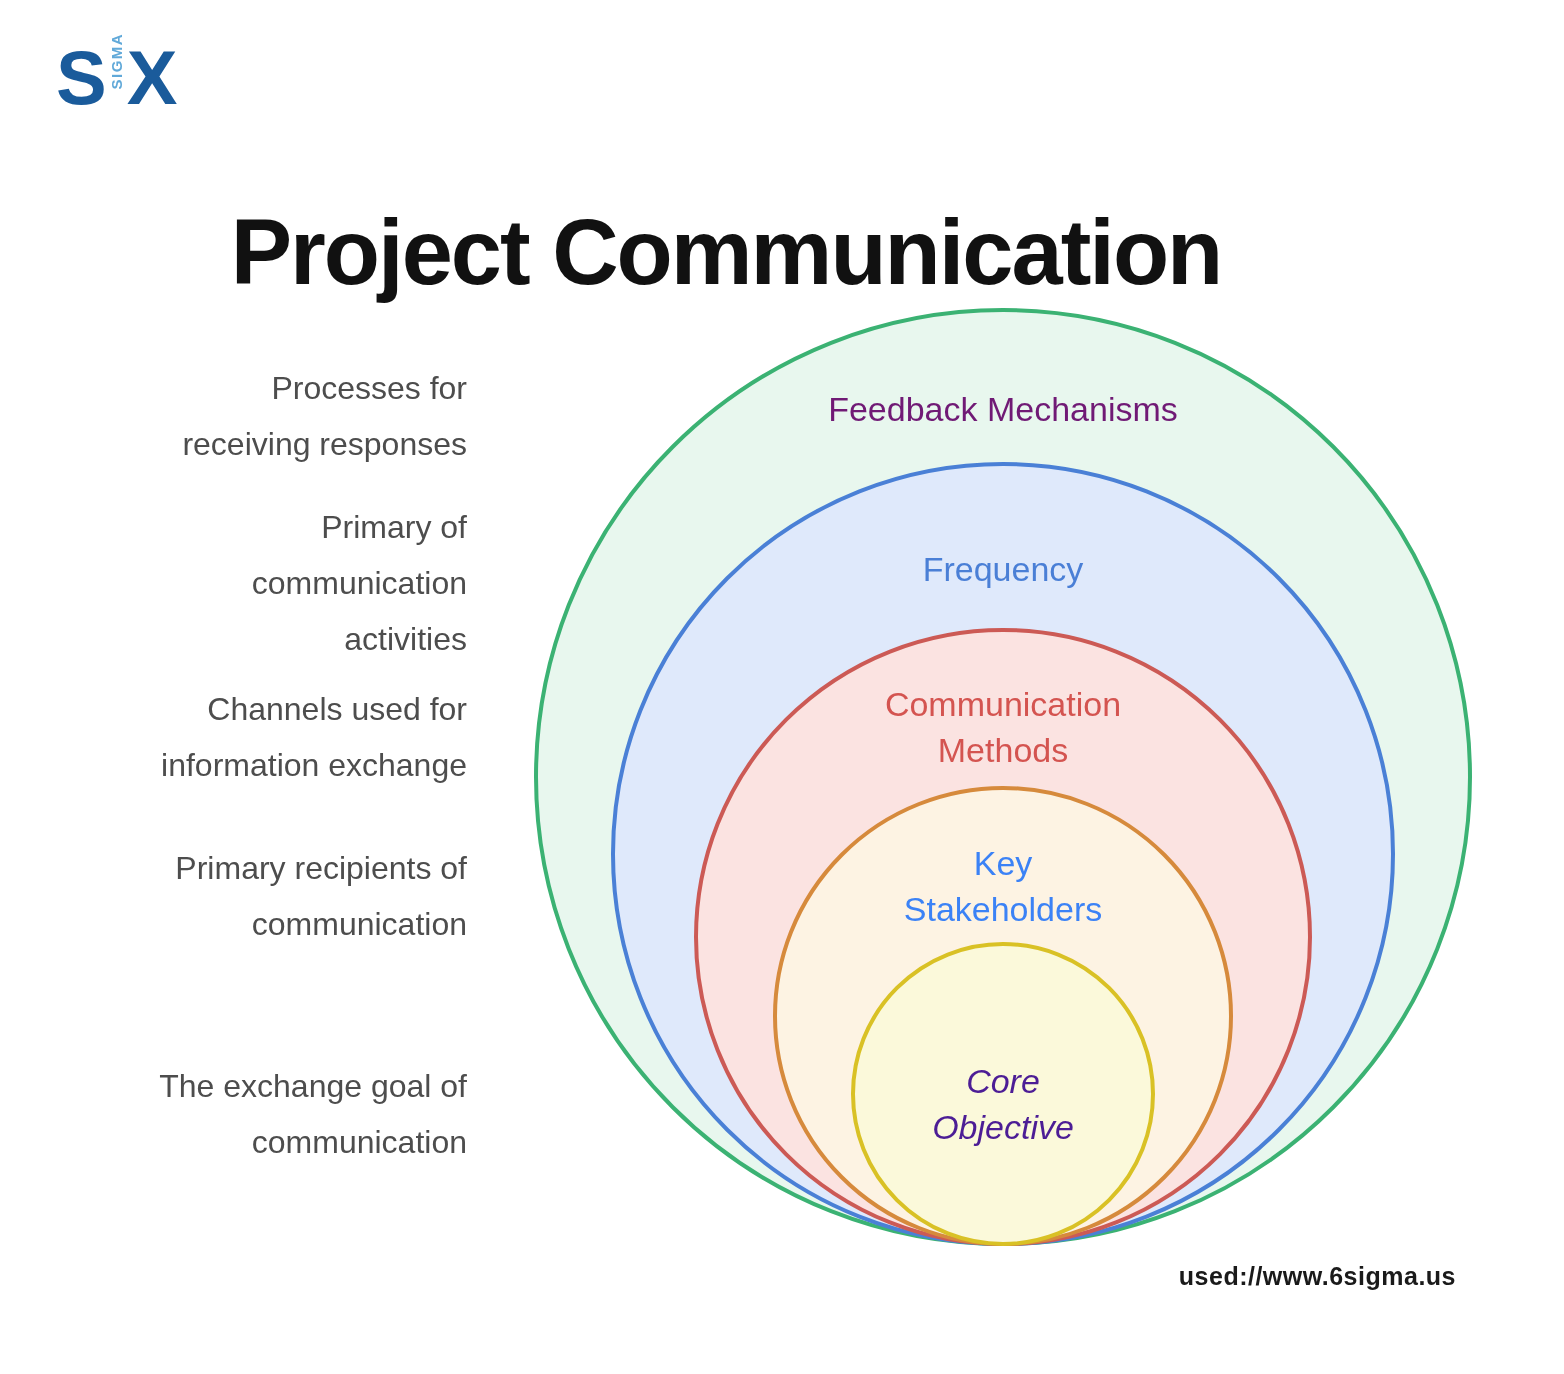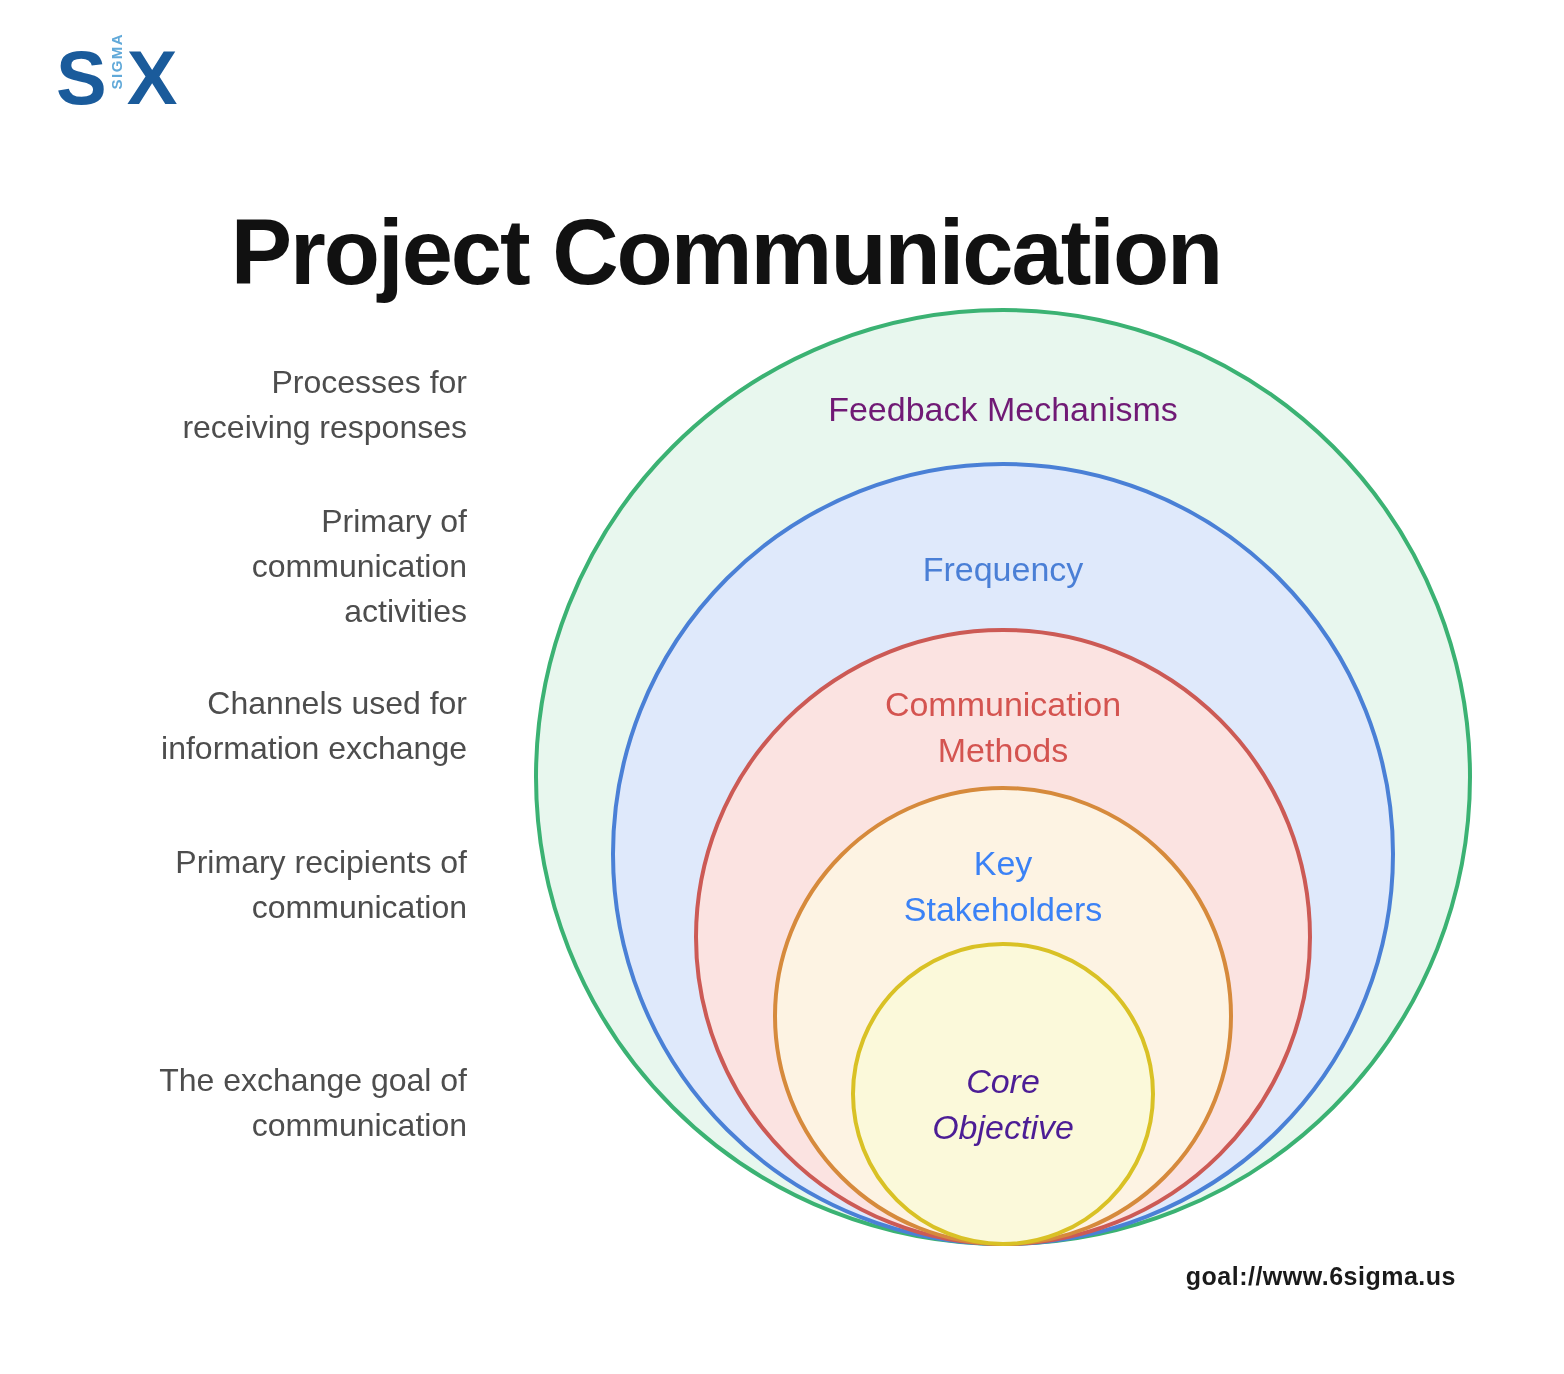--- a/index.html
+++ b/index.html
@@ -18,21 +18,21 @@
   }
   
   .title{
     position:absolute;left:0;top:138px;width:1452px;
     text-align:center;font-size:92px;font-weight:800;letter-spacing:-2px;
     color:#111111;
   }
   
   .desc{
     position:absolute;left:95px;width:372px;text-align:right;
-    font-size:32px;line-height:45px;color:#4d4d4d;white-space:pre-line;
+    font-size:32px;line-height:56px;color:#4d4d4d;white-space:pre-line;
   }
   .desc-0{top:360px;}
   .desc-1{top:499px;}
   .desc-2{top:681px;}
   .desc-3{top:840px;text-align:right;}
   .desc-4{top:1058px;}
   
   .diagram-svg{position:absolute;left:0;top:0;}
   .ring-label{
     position:absolute;left:1003px;transform:translateX(-50%);
@@ -82,13 +82,13 @@
 <div class="desc desc-1">Primary of
 communication
 activities</div>
 <div class="desc desc-2">Channels used for
 information exchange</div>
 <div class="desc desc-3">Primary recipients of
 communication</div>
 <div class="desc desc-4">The exchange goal of
 communication</div>
 
-<div class="footer-url">goal://www.6sigma.us</div>
+<div class="footer-url">used://www.6sigma.us</div>
 
 </body></html>

